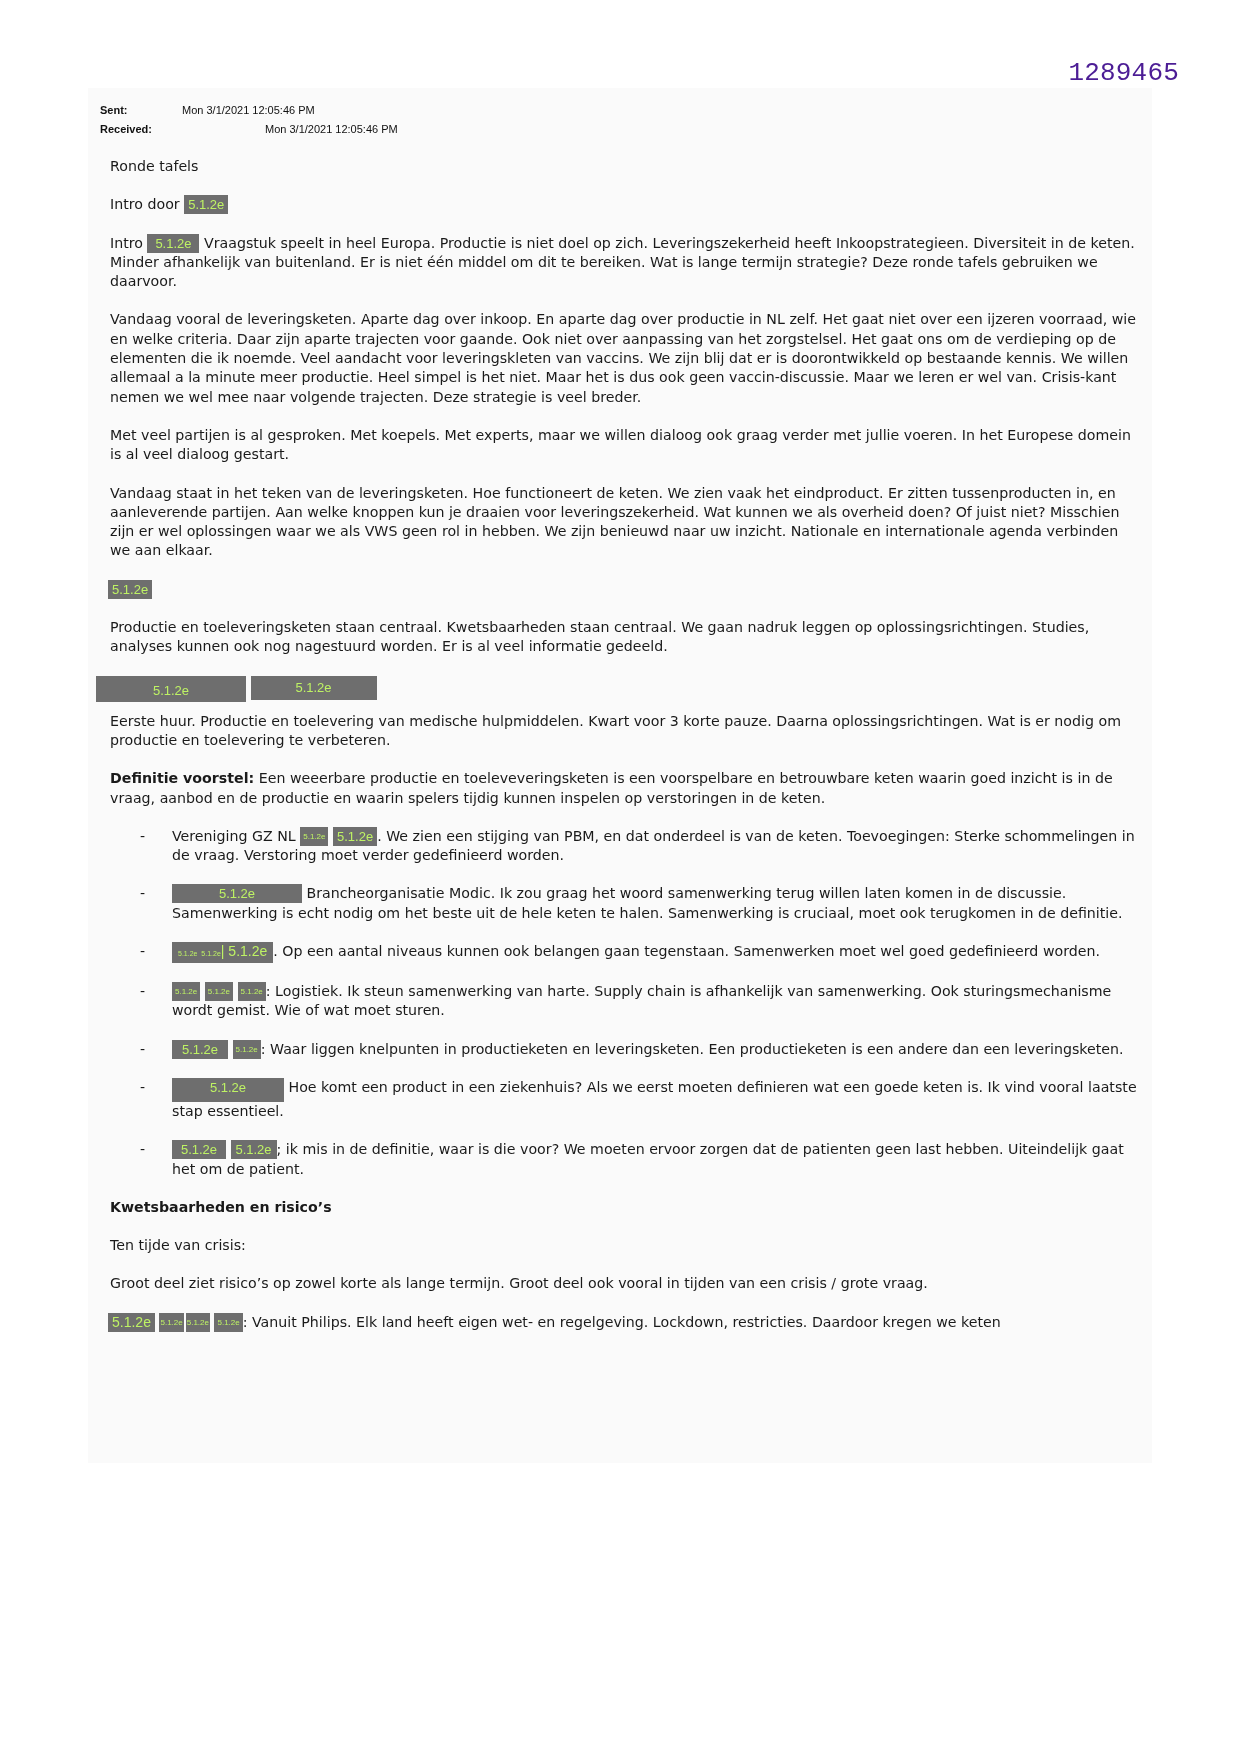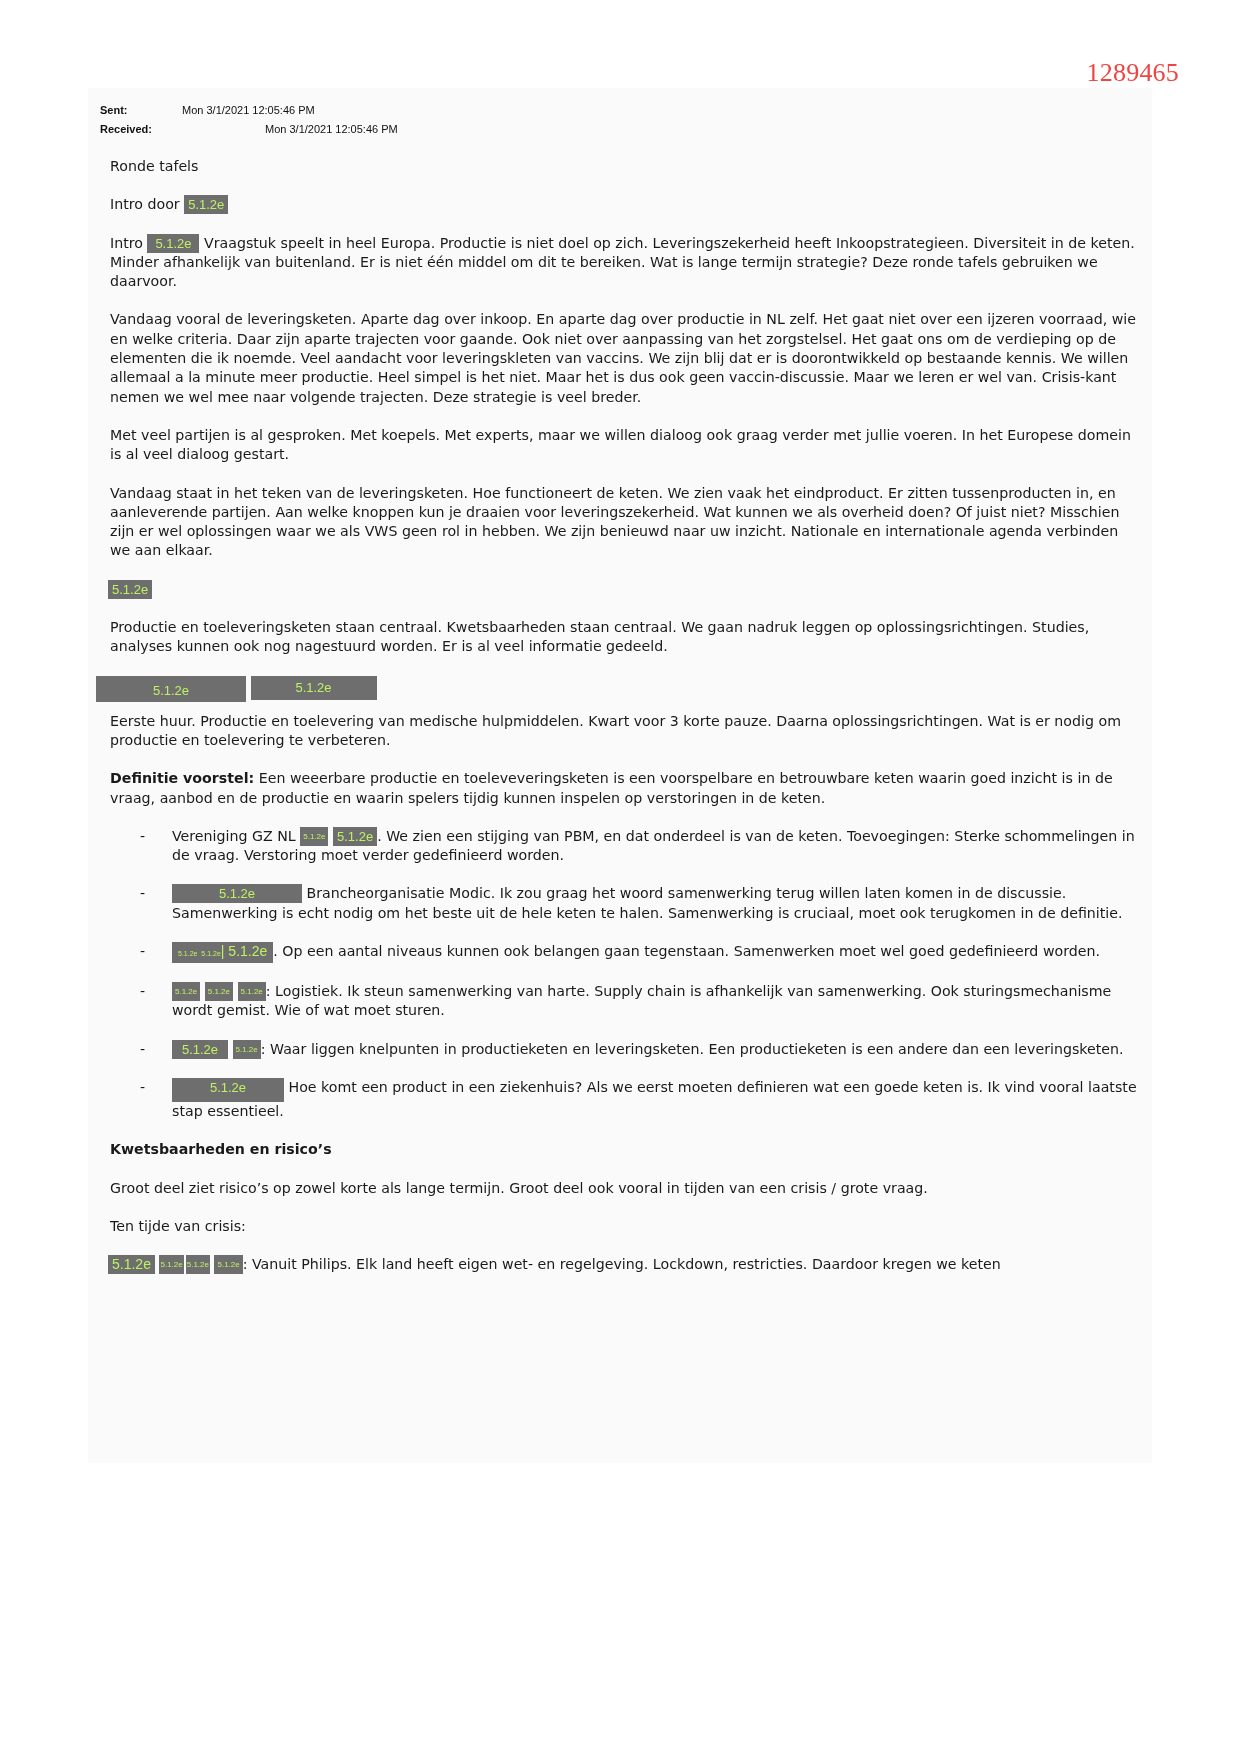--- a/index.html
+++ b/index.html
@@ -1,17 +1,17 @@
 <!DOCTYPE html>
 <html><head>
   <meta charset="utf-8">
   <style>
     html, body { margin: 0; padding: 0; background: #ffffff; }
     body { width: 1241px; height: 1754px; position: relative; overflow: hidden; font-family: "DejaVu Sans", sans-serif; color: #111; }
-    .doc-id { position: absolute; top: 58px; right: 62px; font-family: Liberation Serif, serif; font-size: 26px; color: #ef4444; letter-spacing: 0.2px; }
+    .doc-id { position: absolute; top: 58px; right: 62px; font-family: Liberation Mono, monospace; font-size: 26px; color: #4c1d95; letter-spacing: 0.2px; }
     .panel { position: absolute; left: 88px; top: 88px; width: 1064px; height: 1375px; background: #fafafa; }
     .header { position: absolute; left: 100px; top: 101px; font-family: "Liberation Sans", sans-serif; font-size: 11px; line-height: 19px; color: #111; }
     .header .row { white-space: nowrap; }
     .header b { display: inline-block; font-weight: bold; }
     .header .sent-label { width: 82px; }
     .header .recv-label { width: 165px; }
     .body { position: absolute; left: 110px; top: 157px; width: 1030px; font-size: 14.2px; line-height: 19.3px; color: #1a1a1a; }
     .body p { margin: 0 0 19px 0; }
     .redact { display: inline-block; background: #6e6e6e; color: #bef264; font-family: "Liberation Sans", sans-serif; font-size: 13px; line-height: 19px; padding: 0 4px; vertical-align: top; text-align: center; }
     .redact.sm { font-size: 8px; padding: 0 3px; }
@@ -85,23 +85,27 @@
       <span class="redact sm">5.1.2e</span><span>: Logistiek. Ik steun samenwerking van harte. Supply chain is afhankelijk van samenwerking. Ook sturingsmechanisme wordt gemist. Wie of wat moet sturen.</span>
     </li>
     <li>
       <span class="redact" style="min-width:48px">5.1.2e</span>
       <span class="redact sm">5.1.2e</span><span>: Waar liggen knelpunten in productieketen en leveringsketen. Een productieketen is een andere dan een leveringsketen.</span>
     </li>
     <li>
       <span class="redact" style="min-width:104px;height:24px">5.1.2e</span>
       <span>Hoe komt een product in een ziekenhuis? Als we eerst moeten definieren wat een goede keten is. Ik vind vooral laatste stap essentieel.</span>
     </li>
+    <li>
+      <span class="redact" style="min-width:46px">5.1.2e</span>
+      <span class="redact" style="min-width:38px">5.1.2e</span><span>; ik mis in de definitie, waar is die voor? We moeten ervoor zorgen dat de patienten geen last hebben. Uiteindelijk gaat het om de patient.</span>
+    </li>
   </ul>
 
   <p class="section-title">Kwetsbaarheden en risico’s</p>
+  <p>Ten tijde van crisis:</p>
   <p>Groot deel ziet risico’s op zowel korte als lange termijn. Groot deel ook vooral in tijden van een crisis / grote vraag.</p>
-  <p>Ten tijde van crisis:</p>
   <p style="margin-left:-2px">
     <span class="redact" style="font-size:14px">5.1.2e</span>
     <span class="redact sm" style="padding:0 1px">5.1.2e</span><span class="redact sm" style="padding:0 1px;margin-left:2px">5.1.2e</span>
     <span class="redact sm">5.1.2e</span><span>: Vanuit Philips. Elk land heeft eigen wet- en regelgeving. Lockdown, restricties. Daardoor kregen we keten</span>
   </p>
 </div>
 
 </body></html>

